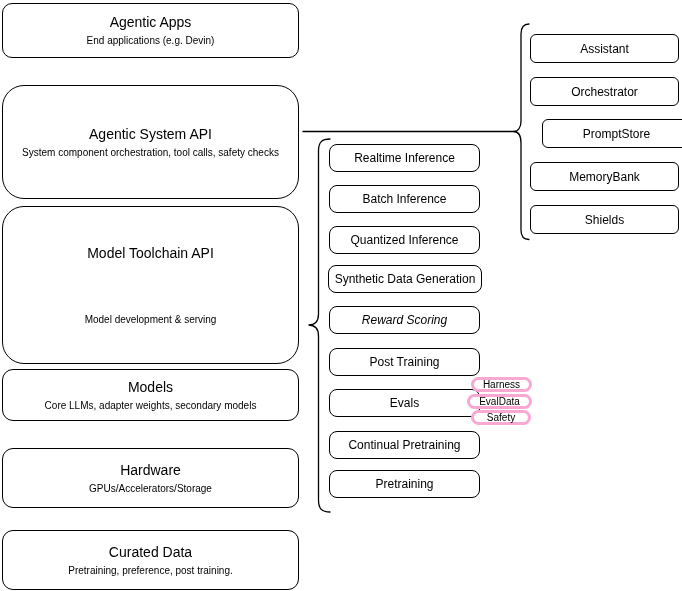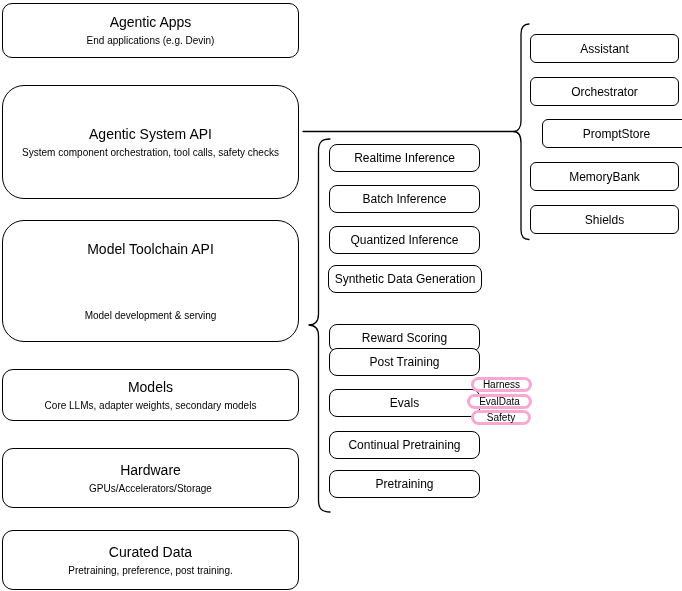--- a/index.html
+++ b/index.html
@@ -87,21 +87,21 @@
   <div class="box left-box" style="top:3px; height:55px; border-radius:10px;">
     <div class="title">Agentic Apps</div>
     <div class="subtitle">End applications (e.g. Devin)</div>
   </div>
 
   <div class="box left-box" style="top:85px; height:114px; border-radius:22px;">
     <div class="title">Agentic System API</div>
     <div class="subtitle">System component orchestration, tool calls, safety checks</div>
   </div>
 
-  <div class="box left-box" style="top:220px; height:122px; border-radius:22px;gap:48px;">
+  <div class="box left-box" style="top:206px; height:158px; border-radius:22px;gap:48px;">
     <div class="title">Model Toolchain API</div>
     <div class="subtitle">Model development &amp; serving</div>
   </div>
 
   <div class="box left-box" style="top:369px; height:52px; border-radius:11px;">
     <div class="title">Models</div>
     <div class="subtitle">Core LLMs, adapter weights, secondary models</div>
   </div>
 
   <div class="box left-box" style="top:448px; height:60px; border-radius:11px;">
@@ -119,21 +119,21 @@
   </div>
   <div class="box mid-box" style="top:185px;">
     <span>Batch Inference</span>
   </div>
   <div class="box mid-box" style="top:226px;">
     <span>Quantized Inference</span>
   </div>
   <div class="box mid-box wide" style="top:265px;">
     <span>Synthetic Data Generation</span>
   </div>
-  <div class="box mid-box" style="top:324px;">
+  <div class="box mid-box" style="top:306px;font-style:italic;">
     <span>Reward Scoring</span>
   </div>
   <div class="box mid-box" style="top:348px;">
     <span>Post Training</span>
   </div>
   <div class="box mid-box" style="top:389px;">
     <span>Evals</span>
   </div>
   <div class="box mid-box" style="top:431px;">
     <span>Continual Pretraining</span>

